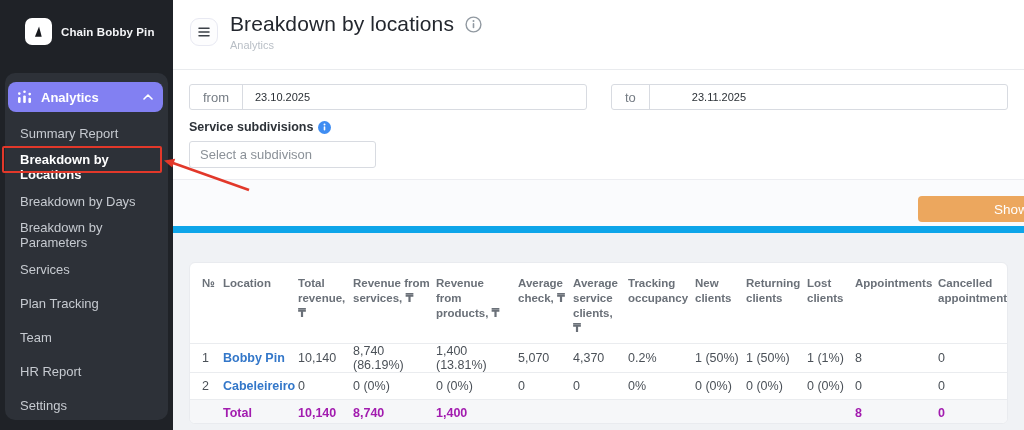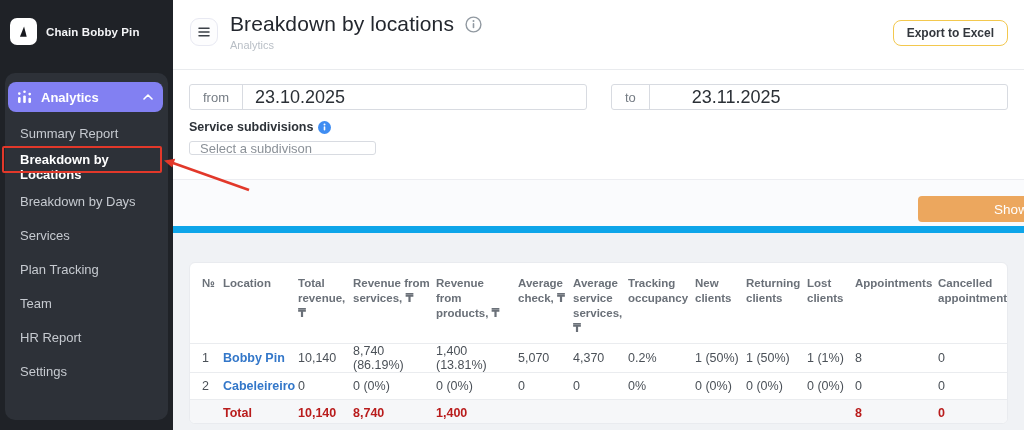--- a/index.html
+++ b/index.html
@@ -2,21 +2,21 @@
 <html><head>
 <meta charset="utf-8">
 <style>
   * { margin:0; padding:0; box-sizing:border-box; }
   html,body { width:1024px; height:430px; overflow:hidden; background:#fff;
     font-family:"Liberation Sans","DejaVu Sans",sans-serif; }
   .page { position:relative; width:1024px; height:430px; overflow:hidden; }
 
   
   .sidebar { position:absolute; left:0; top:0; width:173px; height:430px; background:#1f2227; }
-  .brand { position:absolute; left:10px; top:18px; display:flex; align-items:center; gap:9px; }
+  .brand { position:absolute; left:25px; top:18px; display:flex; align-items:center; gap:9px; }
   .logo { width:27px; height:27px; background:#fff; border-radius:7px; display:flex; align-items:center; justify-content:center; }
   .brand-text { color:#f4f5f7; font-size:11.5px; font-weight:700; letter-spacing:.1px; }
   .menu { position:absolute; left:5px; top:73px; width:163px; height:347px; background:#2d3138; border-radius:10px; padding:9px 0 0 0; }
   .menu-item { height:34px; display:flex; align-items:center; padding-left:15px;
     color:#c6cad0; font-size:13px; cursor:pointer; }
   .menu-item.current { color:#ffffff; font-weight:700; }
   .menu-item.active { height:30px; margin:0 5px 4px 3px; background:#8280f2; border-radius:8px;
     color:#fff; font-weight:700; padding:0 10px 0 9px; }
   .mi-icon { display:flex; margin-right:8px; }
   .mi-chev { display:flex; margin-left:auto; }
@@ -35,42 +35,42 @@
     border:1.5px solid #f3c84e; border-radius:8px; font-size:12px; font-weight:700; color:#33373d;
     font-family:inherit; cursor:pointer; }
 
   .filters { position:absolute; left:0; top:70px; width:851px; height:110px; background:#fff; border-bottom:1px solid #ecedf1; }
   .date-group { position:absolute; top:14px; height:26px; display:flex; align-items:stretch;
     border:1px solid #d8dbe1; border-radius:3px; background:#fff; }
   .date-group.from { left:16px; width:398px; }
   .date-group.to { left:438px; width:397px;gap:30px; }
   .date-label { display:flex; align-items:center; padding:0 13px; border-right:1px solid #d8dbe1;
     color:#757c84; font-size:13px; }
-  .date-input { flex:1; border:none; outline:none; padding:0 12px; font-size:18px; color:#2b3036;
+  .date-input { flex:1; border:none; outline:none; padding:0 12px; font-size:11px; color:#2b3036;
     font-family:inherit; background:transparent; }
   .sub-label-row { position:absolute; left:16px; top:50px; display:flex; align-items:center; gap:5px; }
   .sub-label { font-size:12.5px; font-weight:700; color:#2d3238; }
-  .select { position:absolute; left:16px; top:71px; width:187px; height:14px; border:1px solid #d8dbe1;
+  .select { position:absolute; left:16px; top:71px; width:187px; height:27px; border:1px solid #d8dbe1;
     border-radius:3px; background:#fff; display:flex; align-items:center; padding:0 10px; cursor:pointer; }
   .select span { font-size:13px; color:#8b9198; }
 
   .showbar { position:absolute; left:0; top:180px; width:947px; height:53px; background:#fafbfd; border-bottom:7px solid #0ea5e9; }
   .show-btn { position:absolute; right:16px; top:16px; width:186px; height:26px; background:#eca75e;
     border:none; border-radius:4px; color:#fff; font-size:13.5px; font-family:inherit; cursor:pointer; }
 
   .table-zone { position:absolute; left:0; top:233px; width:851px; height:197px; background:#f0f2f5; }
   .card { position:absolute; left:16px; top:29px; width:819px; height:162px; background:#fff;
     border:1px solid #e9ebef; border-radius:6px; overflow:hidden; }
   table { border-collapse:collapse; table-layout:fixed; width:817px; }
   th { text-align:left; vertical-align:top; padding:13px 6px 0 0; font-size:11.5px; font-weight:700;
     color:#6a7078; line-height:1.3; height:80px; }
   th:first-child, td:first-child { padding-left:12px; }
   td { padding:0 6px 0 0; font-size:12.5px; color:#4b5158; height:27px; border-top:1px solid #eaecef; }
   .link { color:#3377c9; font-weight:700; cursor:pointer; }
-  tr.total td { background:#f6f7f9; font-weight:700; color:#b91c1c;margin-top:40px; }
+  tr.total td { background:#f6f7f9; font-weight:700; color:#a21caf;margin-top:40px; }
 
   
   .anno-box { position:absolute; left:2px; top:146px; width:160px; height:27px;
     border:2.5px solid #e2382a; border-radius:2px; pointer-events:none; z-index:50; }
   .anno-arrow { position:absolute; left:0; top:0; width:1024px; height:430px; pointer-events:none; z-index:50; }
 </style>
 </head>
 <body>
 
 <div class="page">
@@ -99,20 +99,21 @@
           <span class="mi-label">Analytics</span>
           <span class="mi-chev">
             <svg width="10" height="6" viewBox="0 0 10 6">
               <path d="M1 5 L5 1 L9 5" stroke="#fff" stroke-width="1.6" fill="none" stroke-linecap="round" stroke-linejoin="round"></path>
             </svg>
           </span>
         </div>
         <div class="menu-item">Summary Report</div>
         <div class="menu-item current">Breakdown by Locations</div>
         <div class="menu-item">Breakdown by Days</div>
+        <div class="menu-item">Breakdown by Parameters</div>
         <div class="menu-item">Services</div>
         <div class="menu-item">Plan Tracking</div>
         <div class="menu-item">Team</div>
         <div class="menu-item">HR Report</div>
         <div class="menu-item">Settings</div>
       </nav>
   </aside>
 
   <main class="main">
 
@@ -134,21 +135,20 @@
           <span style="display:flex;">
             <svg width="17" height="17" viewBox="0 0 17 17">
                 <circle cx="8.5" cy="8.5" r="7.4" stroke="#9199a1" stroke-width="1.4" fill="none"></circle>
                 <circle cx="8.5" cy="4.9" r="1" fill="#9199a1"></circle>
                 <rect x="7.7" y="7.1" width="1.6" height="5.2" rx="0.8" fill="#9199a1"></rect>
               </svg>
           </span>
         </div>
         <div class="subtitle">Analytics</div>
       </div>
-      <button class="export">Export to Excel</button>
     </header>
 
     <section class="filters">
       <div class="date-group from">
         <span class="date-label">from</span>
         <input class="date-input" value="23.10.2025" style="">
       </div>
       <div class="date-group to">
         <span class="date-label">to</span>
         <input class="date-input" value="23.11.2025" style="">
@@ -191,21 +191,21 @@
               <col style="width:71px">
             </colgroup>
             <thead>
               <tr>
                 <th>№</th>
                 <th>Location</th>
                 <th>Total revenue, ₸</th>
                 <th>Revenue from services, ₸</th>
                 <th>Revenue from products, ₸</th>
                 <th>Average check, ₸</th>
-                <th>Average service services, ₸</th>
+                <th>Average service clients, ₸</th>
                 <th>Tracking occupancy</th>
                 <th>New clients</th>
                 <th>Returning clients</th>
                 <th>Lost clients</th>
                 <th>Appointments</th>
                 <th>Cancelled appointments</th>
               </tr>
             </thead>
             <tbody>
               <tr>

